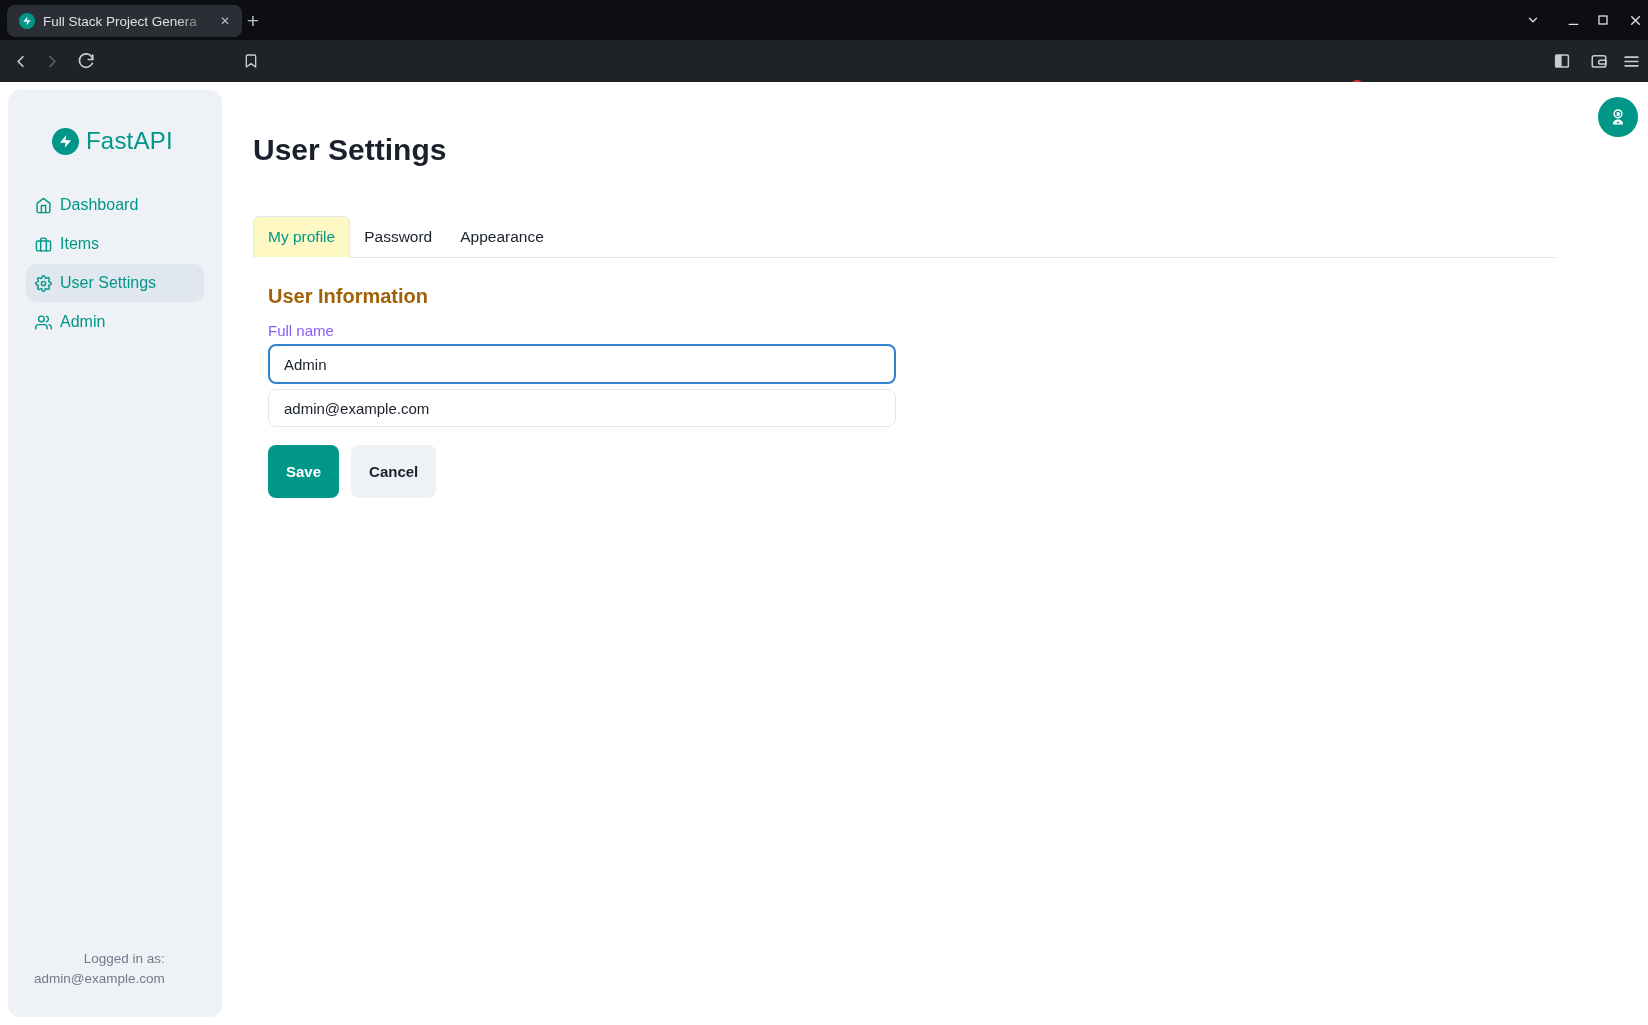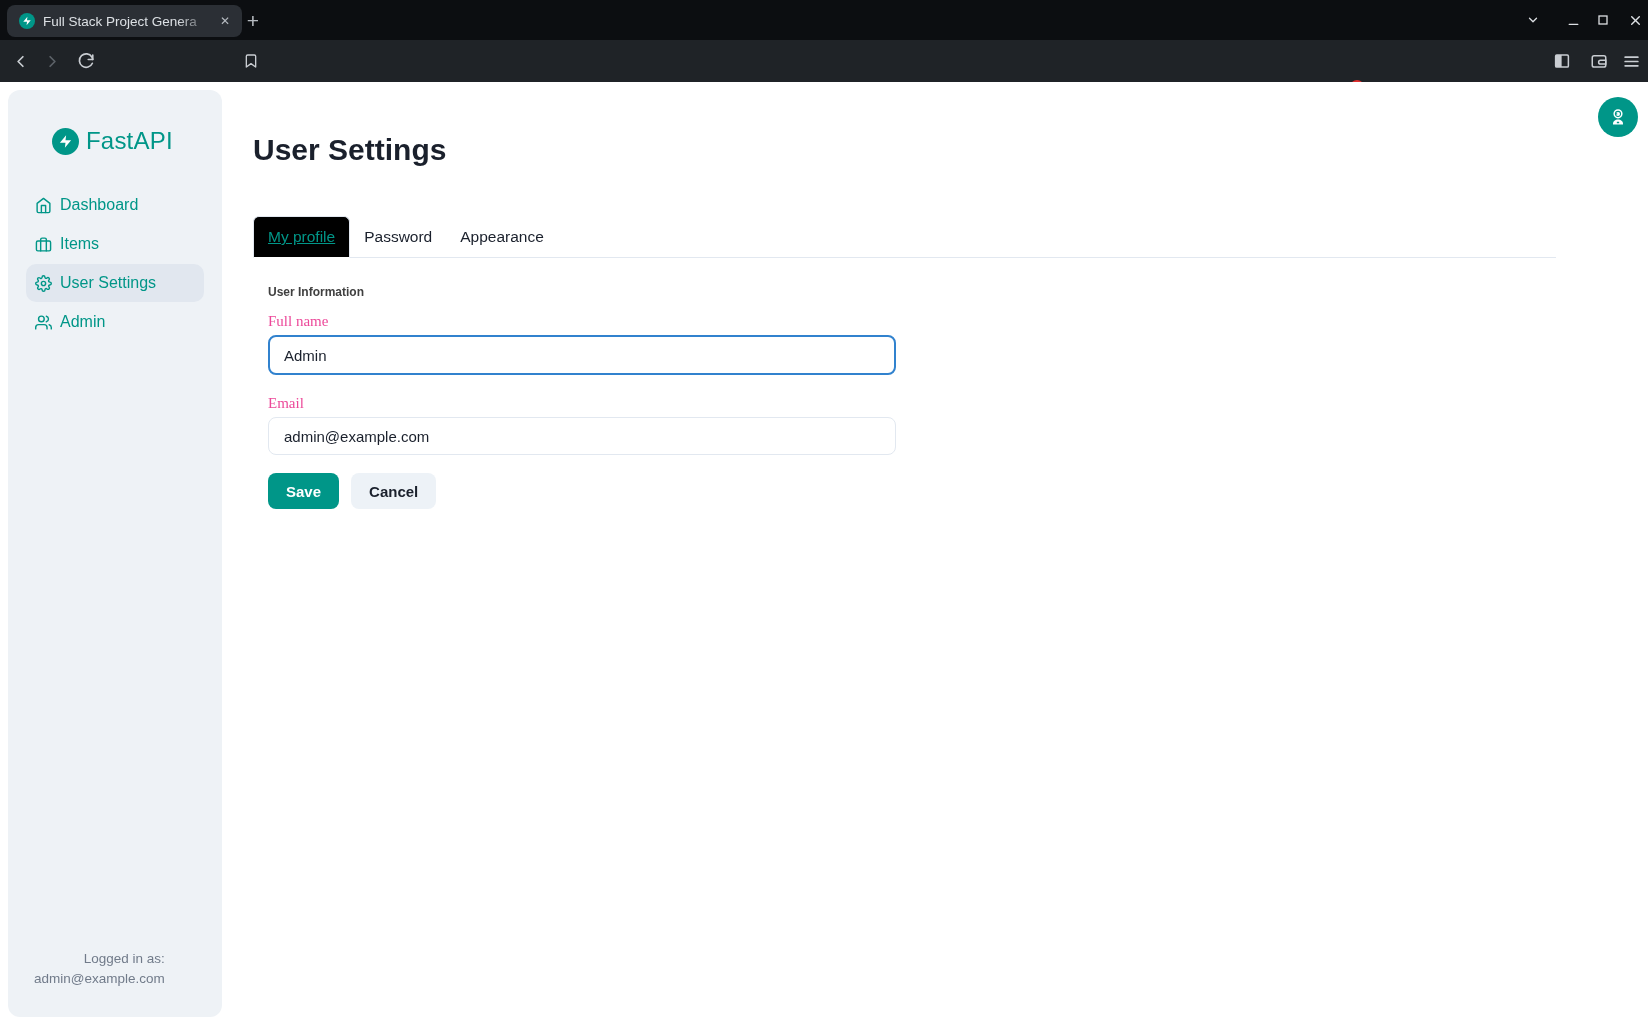--- a/index.html
+++ b/index.html
@@ -66,32 +66,32 @@
 
   .avatar-btn { position:absolute; right:10px; top:15px; width:40px; height:40px; border-radius:50%;
     background:#009688; display:flex; align-items:center; justify-content:center; }
 
   .main { position:absolute; left:222px; top:0; right:0; padding:50px 92px 0 31px; }
   .page-title { font-size:30px; font-weight:700; color:#1A202C; line-height:35px; }
 
   .tabs { display:flex; margin-top:49px; border-bottom:1px solid #E2E8F0; height:42px; }
   .ptab { padding:0 14px; display:flex; align-items:center; font-size:15.5px; color:#1A202C; }
   .ptab.active { color:#009688; border:1px solid #E2E8F0; border-bottom:1px solid #fff;
-    border-radius:6px 6px 0 0; margin-bottom:-1px; background:#000000;text-decoration:underline; }
+    border-radius:6px 6px 0 0; margin-bottom:-1px; background:#fef9c3; }
 
   .panel { padding:27px 0 0 15px; }
-  .section-title { font-size:12px; font-weight:700; color:#404040; }
-  .field-label { font-size:15px; color:#ec4899; margin-top:14px;font-family:Liberation Serif, serif; }
+  .section-title { font-size:20px; font-weight:700; color:#a16207; }
+  .field-label { font-size:15px; color:#8b5cf6; margin-top:14px; }
   .text-input { display:block; width:628px; height:40px; margin-top:5px; border-radius:8px;
     font-size:15px; color:#1A202C; font-family:"Liberation Sans",sans-serif;
     border:1px solid #E2E8F0; padding:0 15px; outline:none; background:#fff; }
   .text-input.focused { border:2px solid #3182CE; height:40px; padding:0 14px; }
   .text-input.plain { height:38px; }
   .btn-row { margin-top:18px; display:flex; }
-  .btn { height:36px; border:none; border-radius:8px; font-size:15px; font-weight:700;
+  .btn { height:53px; border:none; border-radius:8px; font-size:15px; font-weight:700;
     font-family:"Liberation Sans",sans-serif; padding:0 18px; }
   .btn.save { background:#009688; color:#fff; }
   .btn.cancel { background:#EDF2F7; color:#1A202C; margin-left:12px; }
 </style>
 </head>
 <body>
 
 <div class="window">
 
   <div class="tabstrip">
@@ -288,21 +288,20 @@
         <div class="ptab">Password</div>
         <div class="ptab">Appearance</div>
       </div>
 
       <div class="panel">
         <div class="section-title">User Information</div>
 
         <div class="field-label">Full name</div>
         <input class="text-input focused" type="text" value="Admin" style="">
 
-        <div class="field-label" style="margin-top:20px;">Email</div>
         <input class="text-input plain" type="text" value="admin@example.com" style="">
 
         <div class="btn-row">
           <button class="btn save">Save</button>
           <button class="btn cancel">Cancel</button>
         </div>
       </div>
     </div>
 
   </div>

